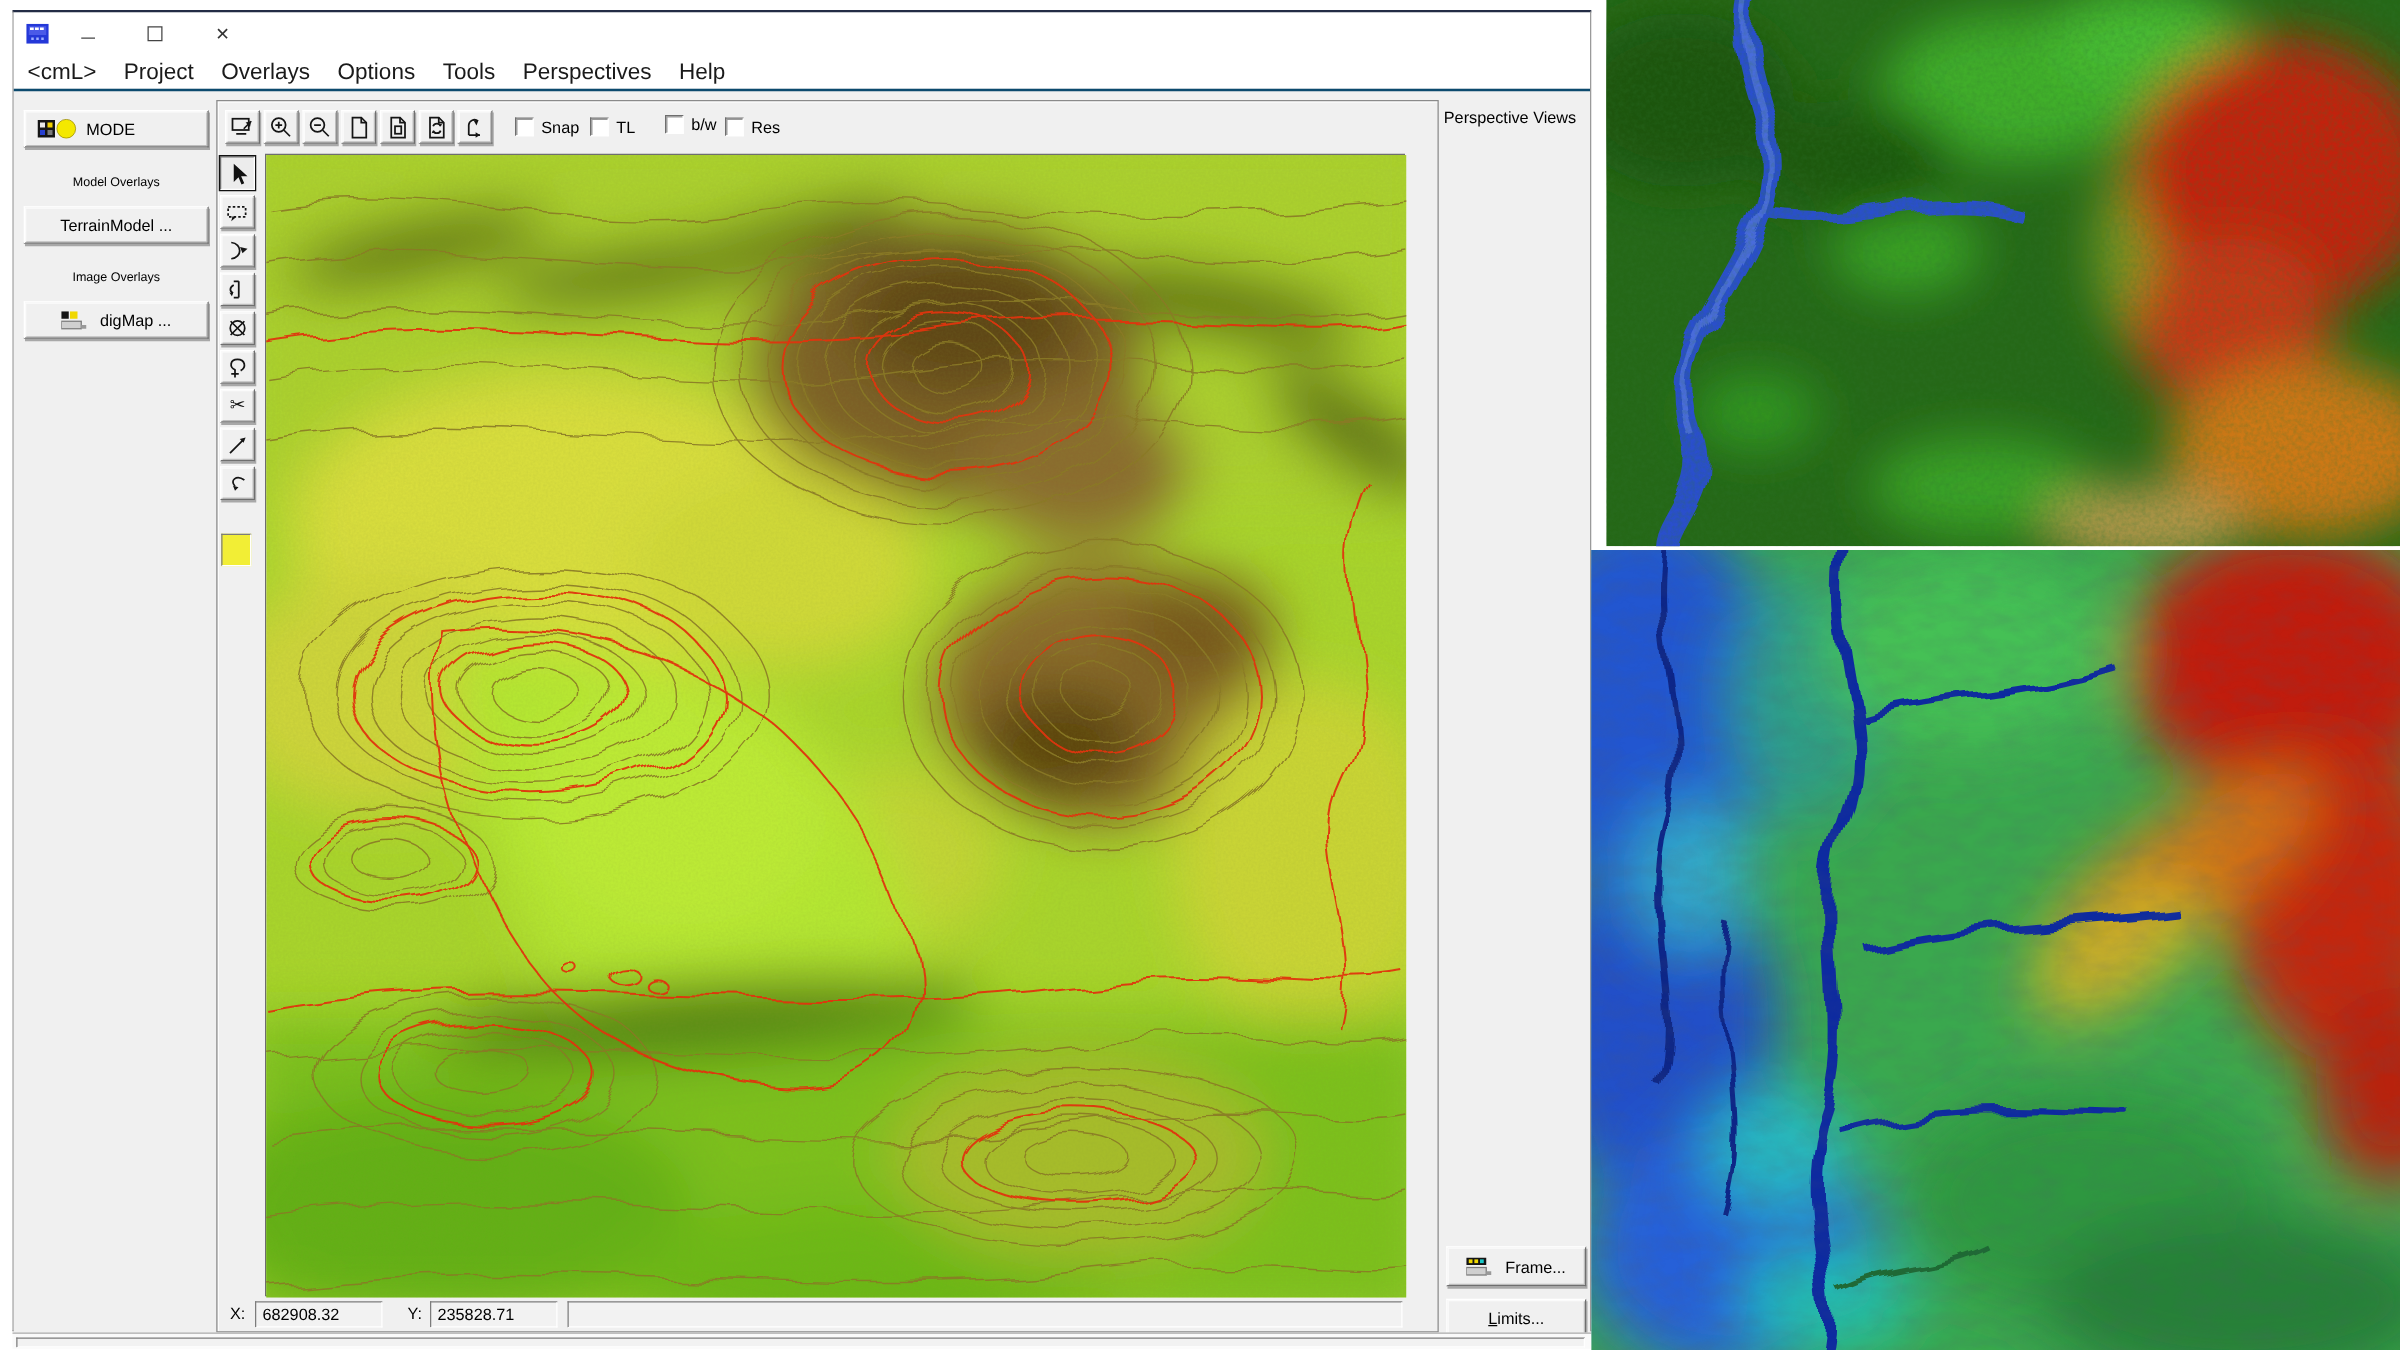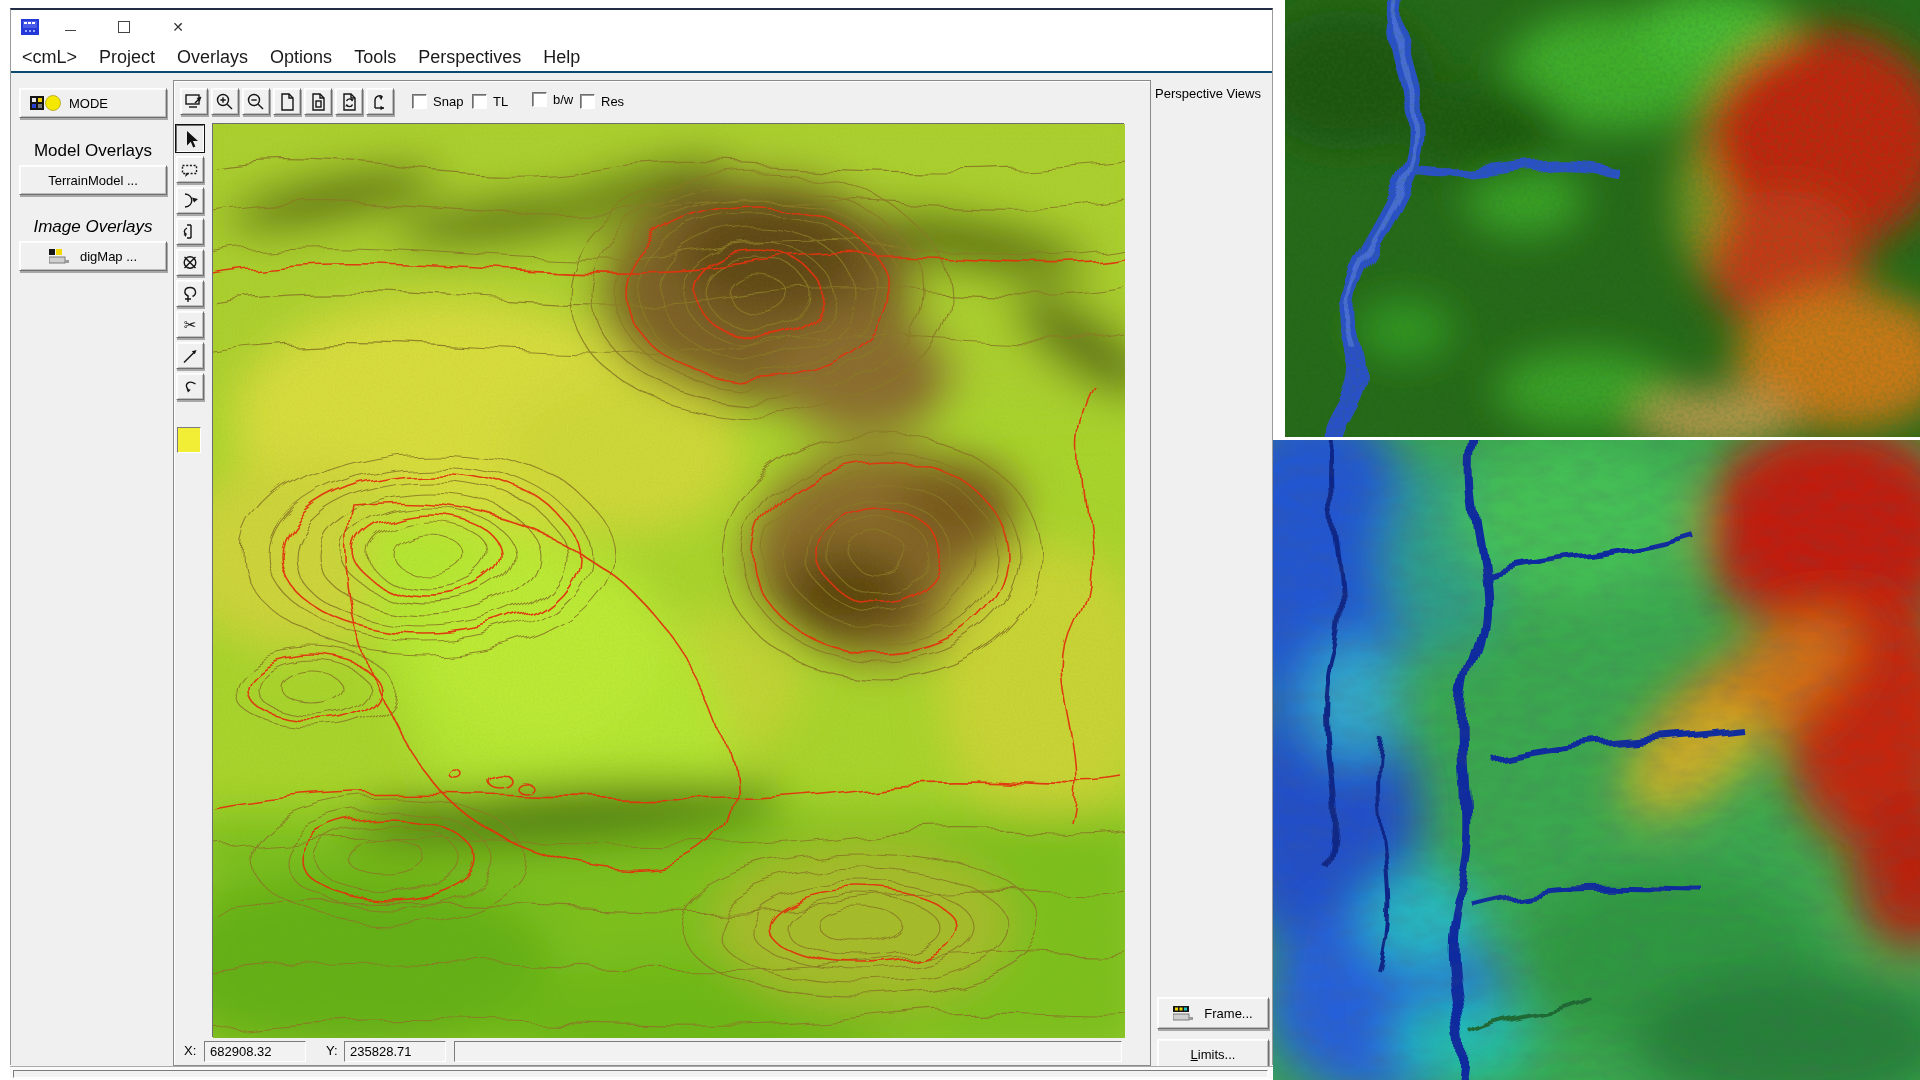--- a/index.html
+++ b/index.html
@@ -15,21 +15,21 @@
   .maxglyph{width:10px;height:10px;border:1px solid #444;}
   .minglyph{width:11px;height:1px;background:#444;margin-top:6px;}
   .menubar{left:0;top:34px;width:100%;height:27px;background:#ffffff;display:flex;align-items:center;font-size:18px;}
   .menuitem{padding:4px 11px;color:#1a1a1a;}
   .content{left:0;top:61px;width:100%;height:996px;background:#f0f0f0;border-top:2px solid #0c4a6e;}
   
   .raised{background:#f0f0f0;border:1px solid;border-color:#ffffff #6f6f6f #6f6f6f #ffffff;
           box-shadow:inset 1px 1px 0 #fbfbfb, inset -1px -1px 0 #bdbdbd, 1px 2px 0 rgba(80,80,80,.45);}
   .sunken{background:#f3f3f3;border:1px solid;border-color:#7c7c7c #ffffff #ffffff #7c7c7c;}
   .btn{display:flex;align-items:center;justify-content:center;gap:7px;font-size:13px;cursor:default;}
-  .sidelabel{font-size:17px;text-align:center;}
+  .sidelabel{font-size:10px;text-align:center;}
   
   .tbtn{width:28px;height:27px;display:flex;align-items:center;justify-content:center;}
   .tbtn.sel{border-color:#6f6f6f #ffffff #ffffff #6f6f6f;outline:1px solid #111;box-shadow:none;background:#ececec;}
   .cbrow{display:flex;align-items:center;gap:6px;font-size:13px;}
   .cb{width:13px;height:13px;background:#fff;border:1px solid;border-color:#6e6e6e #fff #fff #6e6e6e;box-shadow:inset 1px 1px 0 #9a9a9a;}
   .field{font-size:13px;line-height:19px;padding-left:5px;background:#f2f2f2;}
   svg{display:block;}
   .ic{stroke:#151515;fill:none;stroke-width:1.4;}
 </style>
 </head>
@@ -86,21 +86,21 @@
       </span>
       <span>MODE</span>
     </div>
 
     <div class="abs sidelabel" style="left:8px;top:68px;width:148px;">Model Overlays</div>
 
     <div class="abs raised btn" style="left:8px;top:92px;width:148px;height:30px;">
       <span>TerrainModel ...</span>
     </div>
 
-    <div class="abs sidelabel" style="left:8px;top:144px;width:148px;font-style:italic;">Image Overlays</div>
+    <div class="abs sidelabel" style="left:8px;top:144px;width:148px;">Image Overlays</div>
 
     <div class="abs raised btn" style="left:8px;top:168px;width:148px;height:30px;">
       <span>
         <svg width="24" height="15" viewBox="0 0 24 15">
           <rect x="0" y="0" width="6" height="6" fill="#151515"></rect>
           <rect x="7" y="0" width="6" height="6" fill="#f0d800"></rect>
           <rect x="0" y="8" width="16" height="6" fill="#cfcfcf" stroke="#7a7a7a" stroke-width="1"></rect>
           <rect x="16" y="11" width="4" height="3" fill="#9a9a9a"></rect>
         </svg>
       </span>

